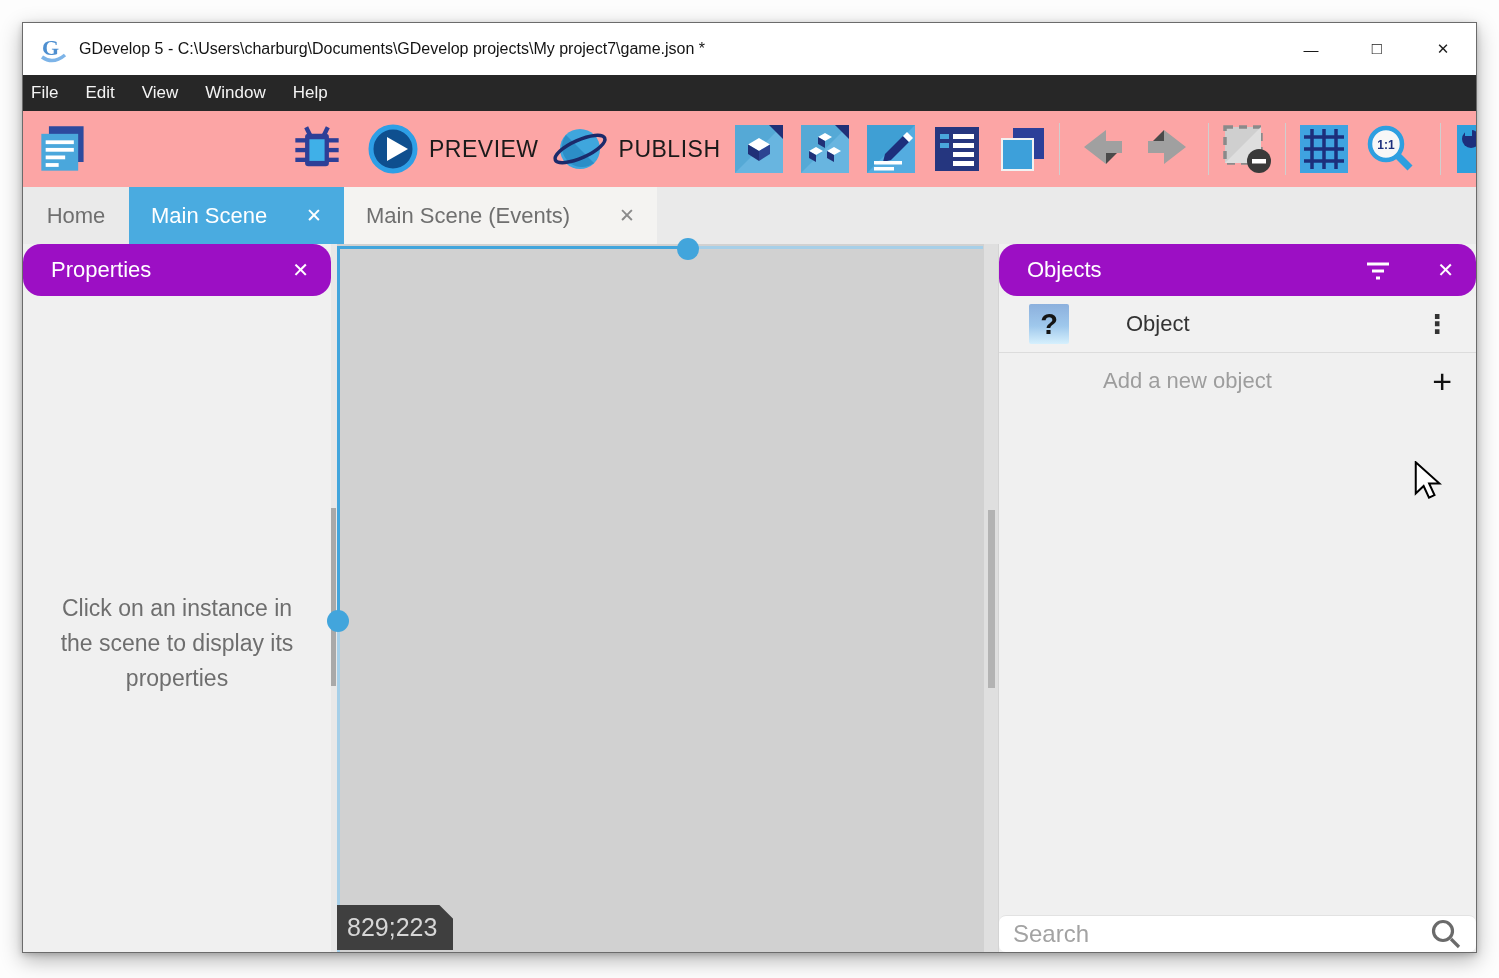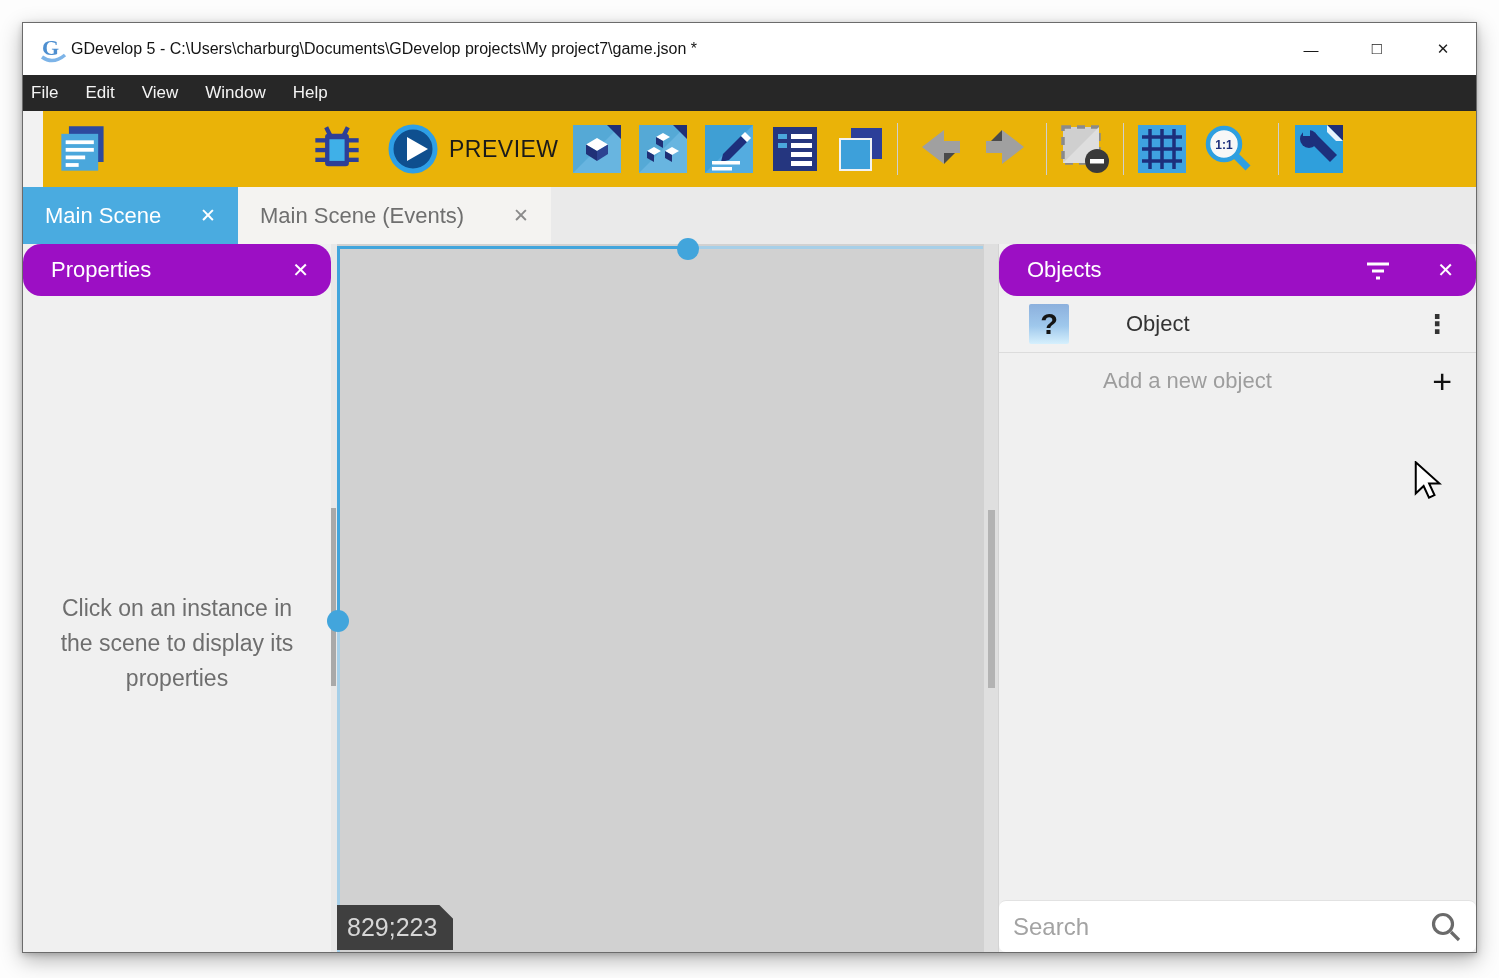--- a/index.html
+++ b/index.html
@@ -7,30 +7,30 @@
   .stage { position:relative; width:1499px; height:978px; background:#fdfdfd; overflow:hidden; }
   .window {
     position:absolute; left:22px; top:22px; width:1455px; height:931px;
     background:#f2f2f2; border:1px solid #6b6b6b;
     box-shadow:0 7px 20px rgba(0,0,0,.30), 0 2px 6px rgba(0,0,0,.18);
     display:flex; flex-direction:column; overflow:hidden;
   }
   
   .titlebar { height:52px; background:#ffffff; display:flex; align-items:center; flex:0 0 auto; }
   .logo { width:34px; height:32px; margin-left:14px; flex:0 0 auto; }
-  .title-text { font-size:16px; color:#141414; white-space:nowrap; }
+  .title-text { font-size:16px; color:#141414; margin-left:8px; white-space:nowrap; }
   .tb-spacer { flex:1; }
   .win-btn { width:66px; height:52px; display:flex; align-items:center; justify-content:center;
              font-size:15px; color:#1a1a1a; font-weight:400; }
   .win-btn.max { font-size:17px; }
   
   .menubar { height:36px; background:#272727; display:flex; align-items:center; padding-left:8px; flex:0 0 auto; }
   .menu-item { color:#f4f4f4; font-size:17px; margin-right:27px; }
   
-  .toolbar { height:76px; background:#eab308; display:flex; align-items:center; padding-left:14px; flex:0 0 auto;margin-left:20px; }
+  .toolbar { height:76px; background:#fca5a5; display:flex; align-items:center; padding-left:14px; flex:0 0 auto; }
   .tool-btn { display:flex; align-items:center; flex:0 0 auto; }
   .tool-label { font-size:23px; color:#1a1a1a; margin-left:10px; letter-spacing:0.5px; }
   .tool-sep { width:1px; height:52px; background:#cfcfcf; flex:0 0 auto; }
   
   .tabbar { height:57px; background:#eaeaea; display:flex; flex:0 0 auto; }
   .tab { display:flex; align-items:center; font-size:22px; color:#6f6f6f; }
   .tab.home { width:106px; justify-content:center; }
   .tab.active { background:#4aabe0; color:#ffffff; width:215px; padding:12px 22px; justify-content:space-between; }
   .tab.events { background:#f4f3f1; width:313px; padding:0 22px; justify-content:space-between;gap:40px; }
   .tab-close { font-size:19px; }
@@ -69,21 +69,21 @@
   .object-icon { width:40px; height:40px; margin-left:30px; border-radius:2px;
                  background:linear-gradient(180deg,#8cb0dd 0%,#9fc8ec 55%,#d6f0fd 100%);
                  display:flex; align-items:center; justify-content:center;
                  font-size:29px; font-weight:800; color:#151515; }
   .object-label { font-size:22px; color:#333; margin-left:57px; flex:1; }
   .row-menu { font-size:26px; color:#333; margin-right:26px; font-weight:bold; }
   .add-row { height:56px; display:flex; align-items:center; }
   .add-label { font-size:22px; color:#9d9d9d; margin-left:104px; flex:1; }
   .add-plus { font-size:34px; color:#111; margin-right:24px; font-weight:400; line-height:1; }
   .objects-spacer { flex:1; }
-  .search-bar { height:52px; background:#ffffff; border-top:1px solid #e2e2e2; display:flex; align-items:center; padding:0 14px;border-radius:7px; }
+  .search-bar { height:37px; background:#ffffff; border-top:1px solid #e2e2e2; display:flex; align-items:center; padding:0 14px;border-radius:7px; }
   .search-input { flex:1; border:none; outline:none; font-size:24px; color:#333; background:transparent;
                   font-family:"Liberation Sans","DejaVu Sans",sans-serif; }
   .search-input::placeholder { color:#a3a3a3; }
   .cursor { position:absolute; left:1412px; top:461px; }
 </style>
 </head>
 <body>
 
 <div class="stage">
   <div class="window">
@@ -138,20 +138,28 @@
       </div>
 
       <div class="tool-btn" style="margin-left:24px;">
         <svg width="52" height="52" viewBox="0 0 52 52">
           <circle cx="26" cy="26" r="22" fill="#0e4f8f" stroke="#2e9fe6" stroke-width="5"></circle>
           <polygon points="20,14 41,26 20,38" fill="#ffffff"></polygon>
         </svg>
         <span class="tool-label">PREVIEW</span>
       </div>
 
+      <div class="tool-btn" style="margin-left:12px;">
+        <svg width="58" height="54" viewBox="0 0 58 54">
+          <circle cx="29" cy="27" r="20" fill="#3fa6dd"></circle>
+          <path d="M15 13 A20 20 0 0 0 43 41 Z" fill="#2c8ec7"></path>
+          <ellipse cx="29" cy="27" rx="27" ry="9" fill="none" stroke="#1b2a6b" stroke-width="3.5" transform="rotate(-24 29 27)"></ellipse>
+        </svg>
+        <span class="tool-label">PUBLISH</span>
+      </div>
 
       <div class="tool-btn" style="margin-left:14px;">
         <svg width="48" height="48" viewBox="0 0 48 48">
           <rect width="48" height="48" fill="#55a9d6"></rect>
           <polygon points="0,48 48,0 48,48" fill="#68b5e0"></polygon>
           <polygon points="34,0 48,0 48,14" fill="#203077"></polygon>
           <polygon points="24,13 35,19.5 24,26 13,19.5" fill="#ffffff"></polygon>
           <polygon points="13,19.5 24,26 24,36 13,29" fill="#203077"></polygon>
           <polygon points="35,19.5 24,26 24,36 35,29" fill="#2c4391"></polygon>
         </svg>
@@ -259,20 +267,23 @@
           <polygon points="32,0 48,0 48,16" fill="#203077"></polygon>
           <polygon points="32,0 48,16 41,16 32,7" fill="#e8f4fc"></polygon>
           <circle cx="14" cy="14" r="9" fill="#1d2f7c"></circle>
           <rect x="8" y="4" width="7" height="7" fill="#2f9fdc"></rect>
           <polygon points="14,16 21,9 42,30 35,37" fill="#1d2f7c"></polygon>
         </svg>
       </div>
     </div>
 
     <div class="tabbar">
+      <div class="tab home">
+        <span>Home</span>
+      </div>
       <div class="tab active">
         <span>Main Scene</span>
         <span class="tab-close">✕</span>
       </div>
       <div class="tab events">
         <span>Main Scene (Events)</span>
         <span class="tab-close">✕</span>
       </div>
     </div>
 

